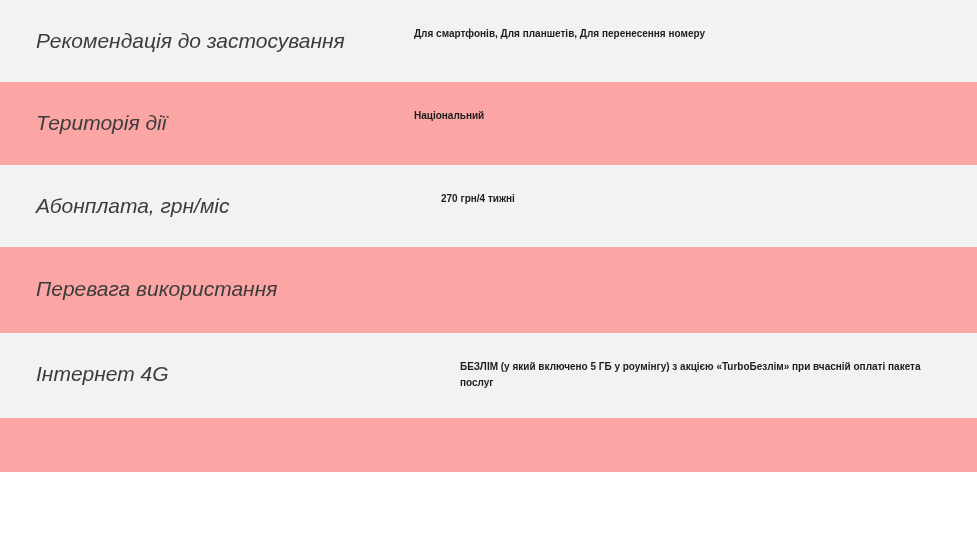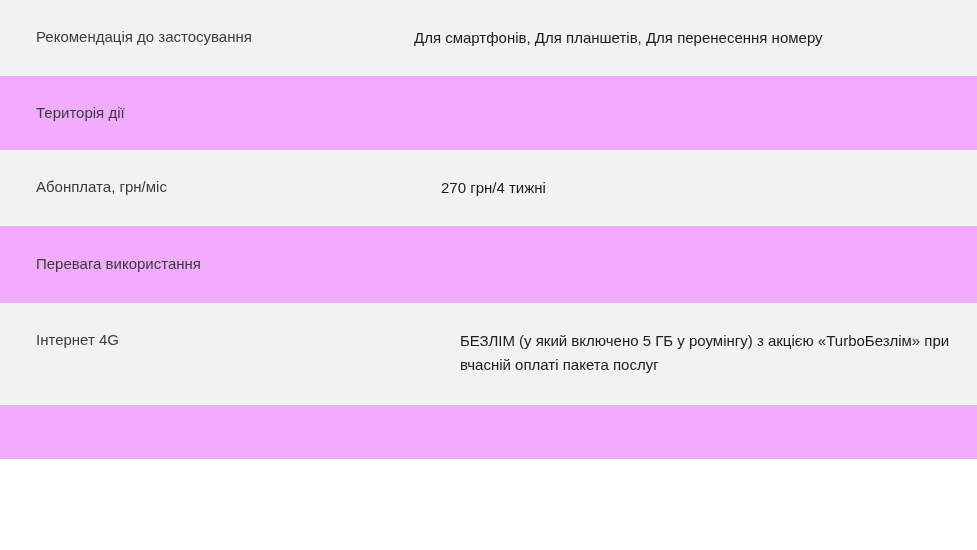--- a/index.html
+++ b/index.html
@@ -23,36 +23,37 @@
     display: flex;
     align-items: flex-start;
     box-sizing: border-box;
     padding: 22px 24px 22px 36px;
     min-height: 54px;
   }
   .spec-row.shaded {
     background: #f2f2f2;
   }
   .spec-row.plain {
-    background: #f0abfc;
+    background: #fca5a5;
   }
   .spec-label {
     flex: 0 0 378px;
     max-width: 378px;
-    font-size: 15px;
+    font-size: 21px;
     font-weight: 400;
     line-height: 1.45;
     color: #3c3c3c;
     padding-right: 16px;
     box-sizing: border-box;
+    font-style: italic;
   }
   .spec-value {
     flex: 1 1 auto;
-    font-size: 15px;
-    font-weight: 400;
+    font-size: 10px;
+    font-weight: 700;
     line-height: 1.62;
     color: #1d1d1d;
     max-width: 540px;
   }
   
   .row-h1 { padding-top: 26px; padding-bottom: 26px; }
   .row-h2 { padding-top: 26px; padding-bottom: 26px; }
   .row-h3 { padding-top: 26px; padding-bottom: 26px; gap: 27px; }
   .row-h4 { padding-top: 27px; padding-bottom: 28px; }
   .row-h5 { padding-top: 26px; padding-bottom: 27px; gap: 46px; }
@@ -63,20 +64,21 @@
 
 <div class="spec-table">
 
   <div class="spec-row shaded row-h1">
     <div class="spec-label">Рекомендація до застосування</div>
     <div class="spec-value">Для смартфонів, Для планшетів, Для перенесення номеру</div>
   </div>
 
   <div class="spec-row plain row-h2">
     <div class="spec-label">Територія дії</div>
+    <div class="spec-value">Національний</div>
   </div>
 
   <div class="spec-row shaded row-h3">
     <div class="spec-label">Абонплата, грн/міс</div>
     <div class="spec-value">270 грн/4 тижні</div>
   </div>
 
   <div class="spec-row plain row-h4">
     <div class="spec-label">Перевага використання</div>
   </div>

